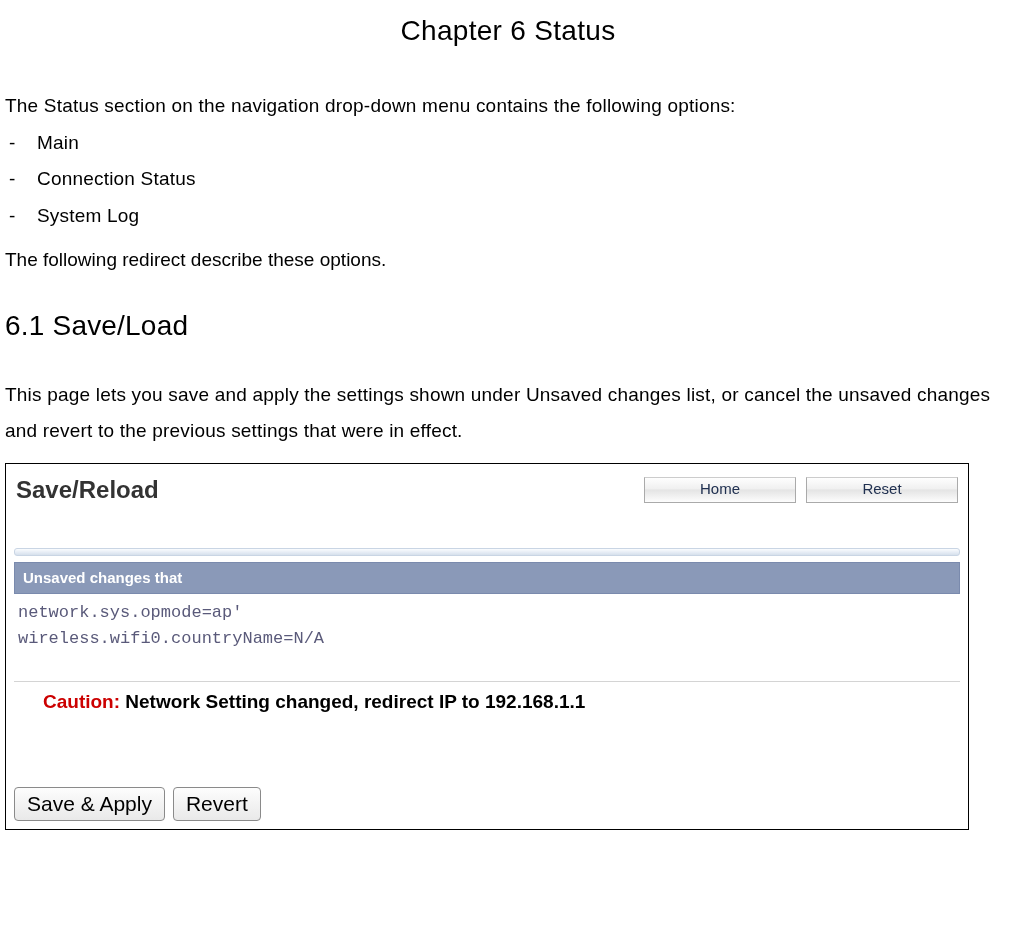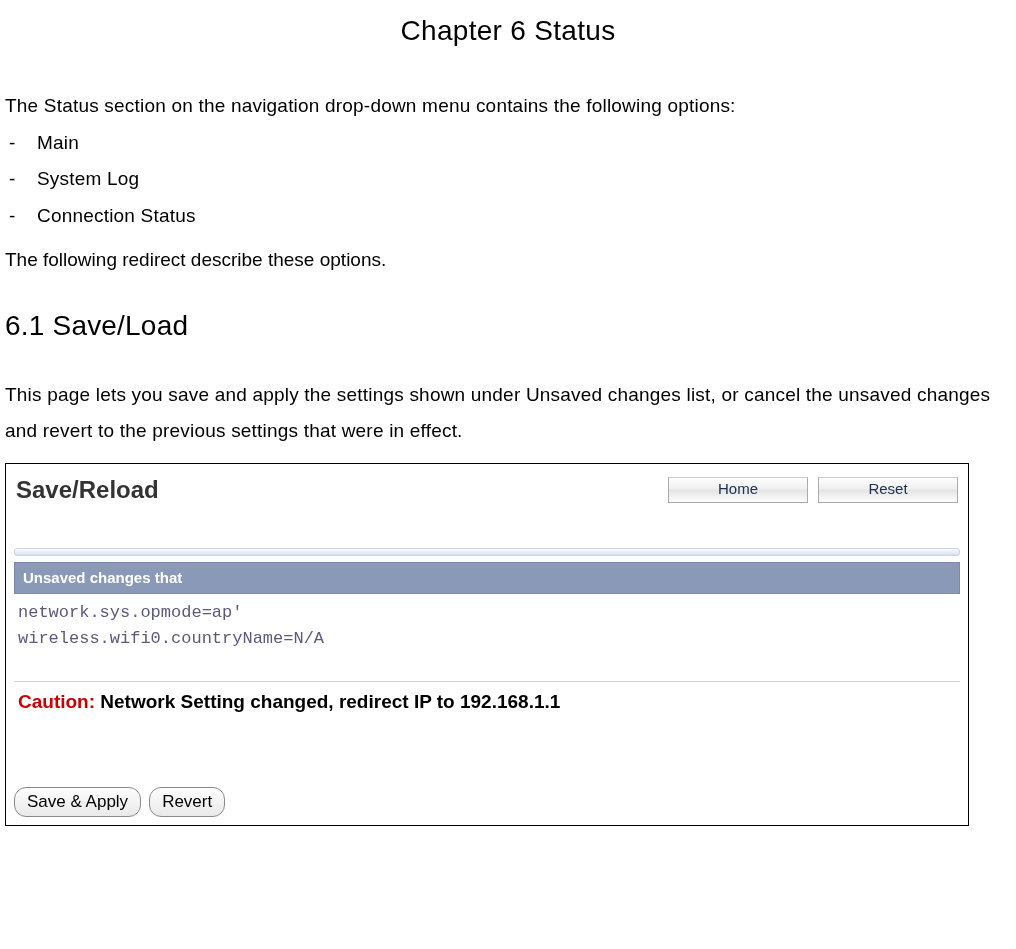--- a/index.html
+++ b/index.html
@@ -72,21 +72,21 @@
       color: #333;
     }
     .btn-group {
       display: flex;
       gap: 10px;
     }
     .top-btn {
       font-family: Tahoma, Arial, sans-serif;
       font-size: 15px;
       color: #203050;
-      width: 140px;
+      width: 152px;
       height: 26px;
       background: linear-gradient(to bottom, #fefefe 0%, #f0f0f0 45%, #e4e4e4 50%, #fdfdfd 100%);
       border: 1px solid #aaa;
       border-top-color: #ccc;
       display: flex;
       align-items: center;
       justify-content: center;
       cursor: pointer;
     }
     .blue-divider {
@@ -118,52 +118,53 @@
     }
     .caution-row {
       margin: 6px 8px 0 8px;
       font-family: Tahoma, Arial, sans-serif;
       font-size: 19px;
       padding: 0 4px;
     }
     .caution-label {
       color: #cc0000;
       font-weight: bold;
+      margin-left: 25px;
     }
     .caution-text {
       color: #000;
       font-weight: bold;
     }
     .bottom-buttons {
       margin: 70px 8px 8px 8px;
       display: flex;
       gap: 8px;
     }
     .action-btn {
       font-family: Arial, sans-serif;
-      font-size: 17px;
+      font-size: 21px;
       color: #000;
       background: linear-gradient(to bottom, #fdfdfd, #e9e9e9);
       border: 1px solid #8a8a8a;
-      border-radius: 12px;
+      border-radius: 4px;
       padding: 4px 12px;
       cursor: pointer;
     }
   </style>
 </head>
 <body>
 
 <h1>Chapter 6 Status</h1>
 
 <p class="intro">The Status section on the navigation drop-down menu contains the following options:</p>
 
 <div class="option-list">
   <div><span class="dash">-</span><span>Main</span></div>
+  <div><span class="dash">-</span><span>Connection Status</span></div>
   <div><span class="dash">-</span><span>System Log</span></div>
-  <div><span class="dash">-</span><span>Connection Status</span></div>
 </div>
 
 <p class="desc">The following redirect describe these options.</p>
 
 <h2>6.1 Save/Load</h2>
 
 <p class="section-text">This page lets you save and apply the settings shown under Unsaved changes list, or cancel the unsaved changes and revert to the previous settings that were in effect.</p>
 
 <div class="screenshot">
   <div class="screenshot-header">

